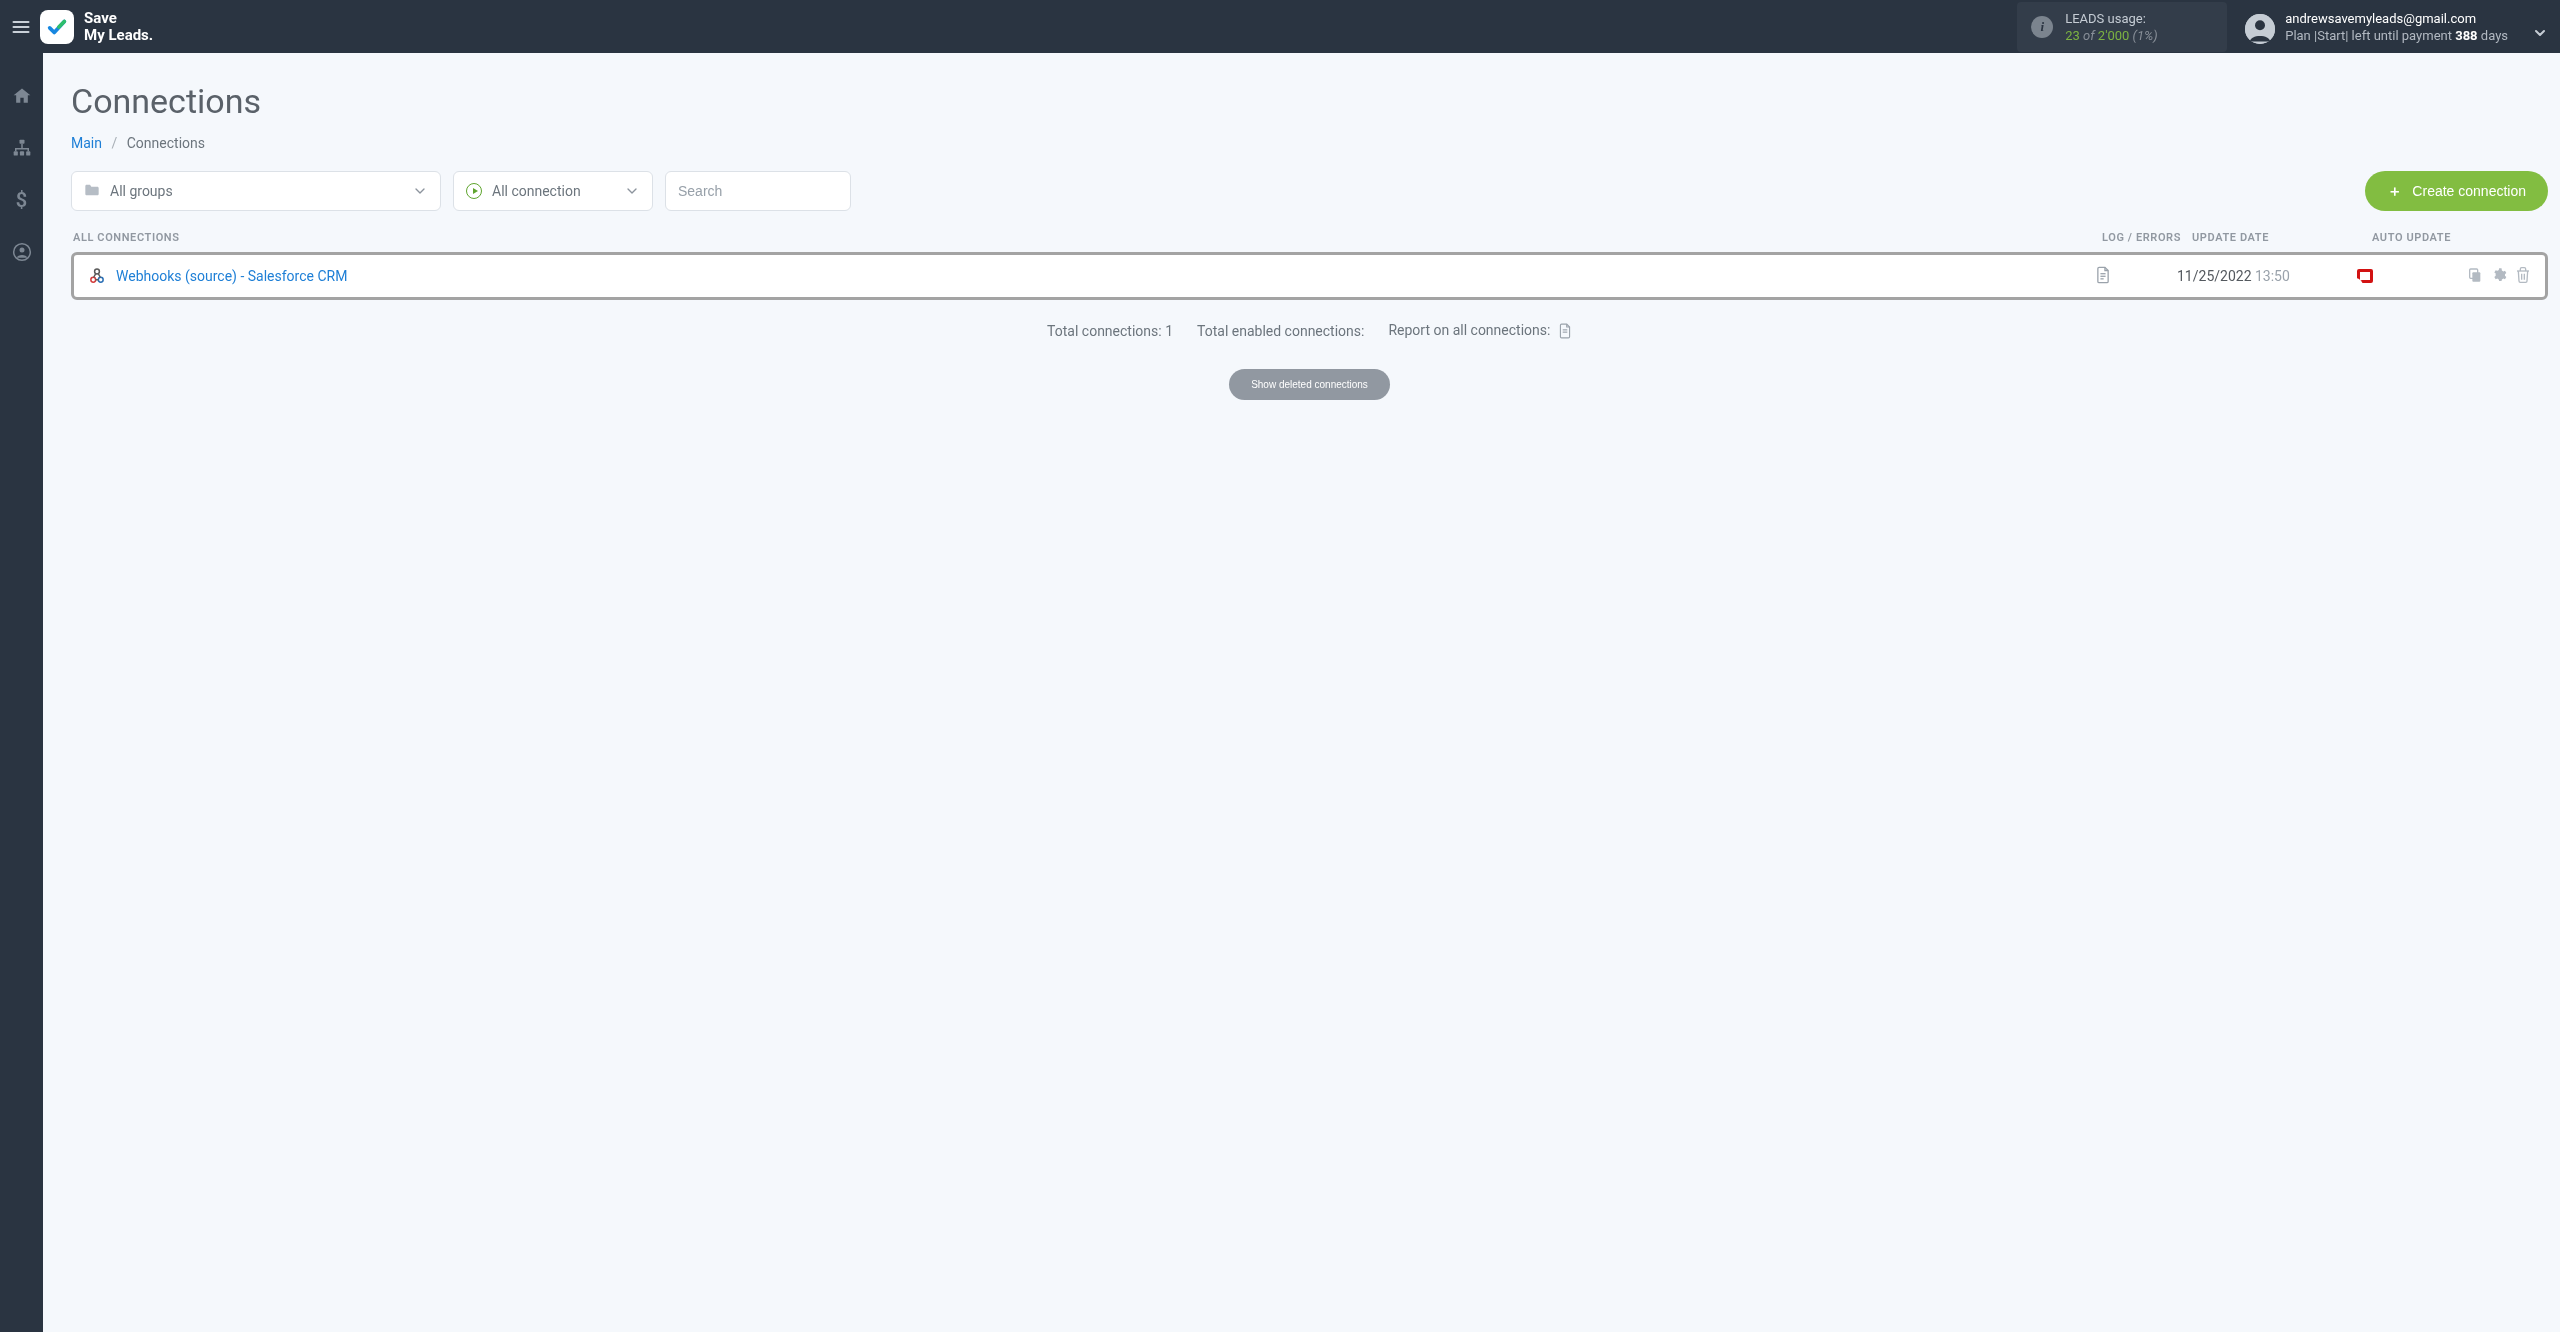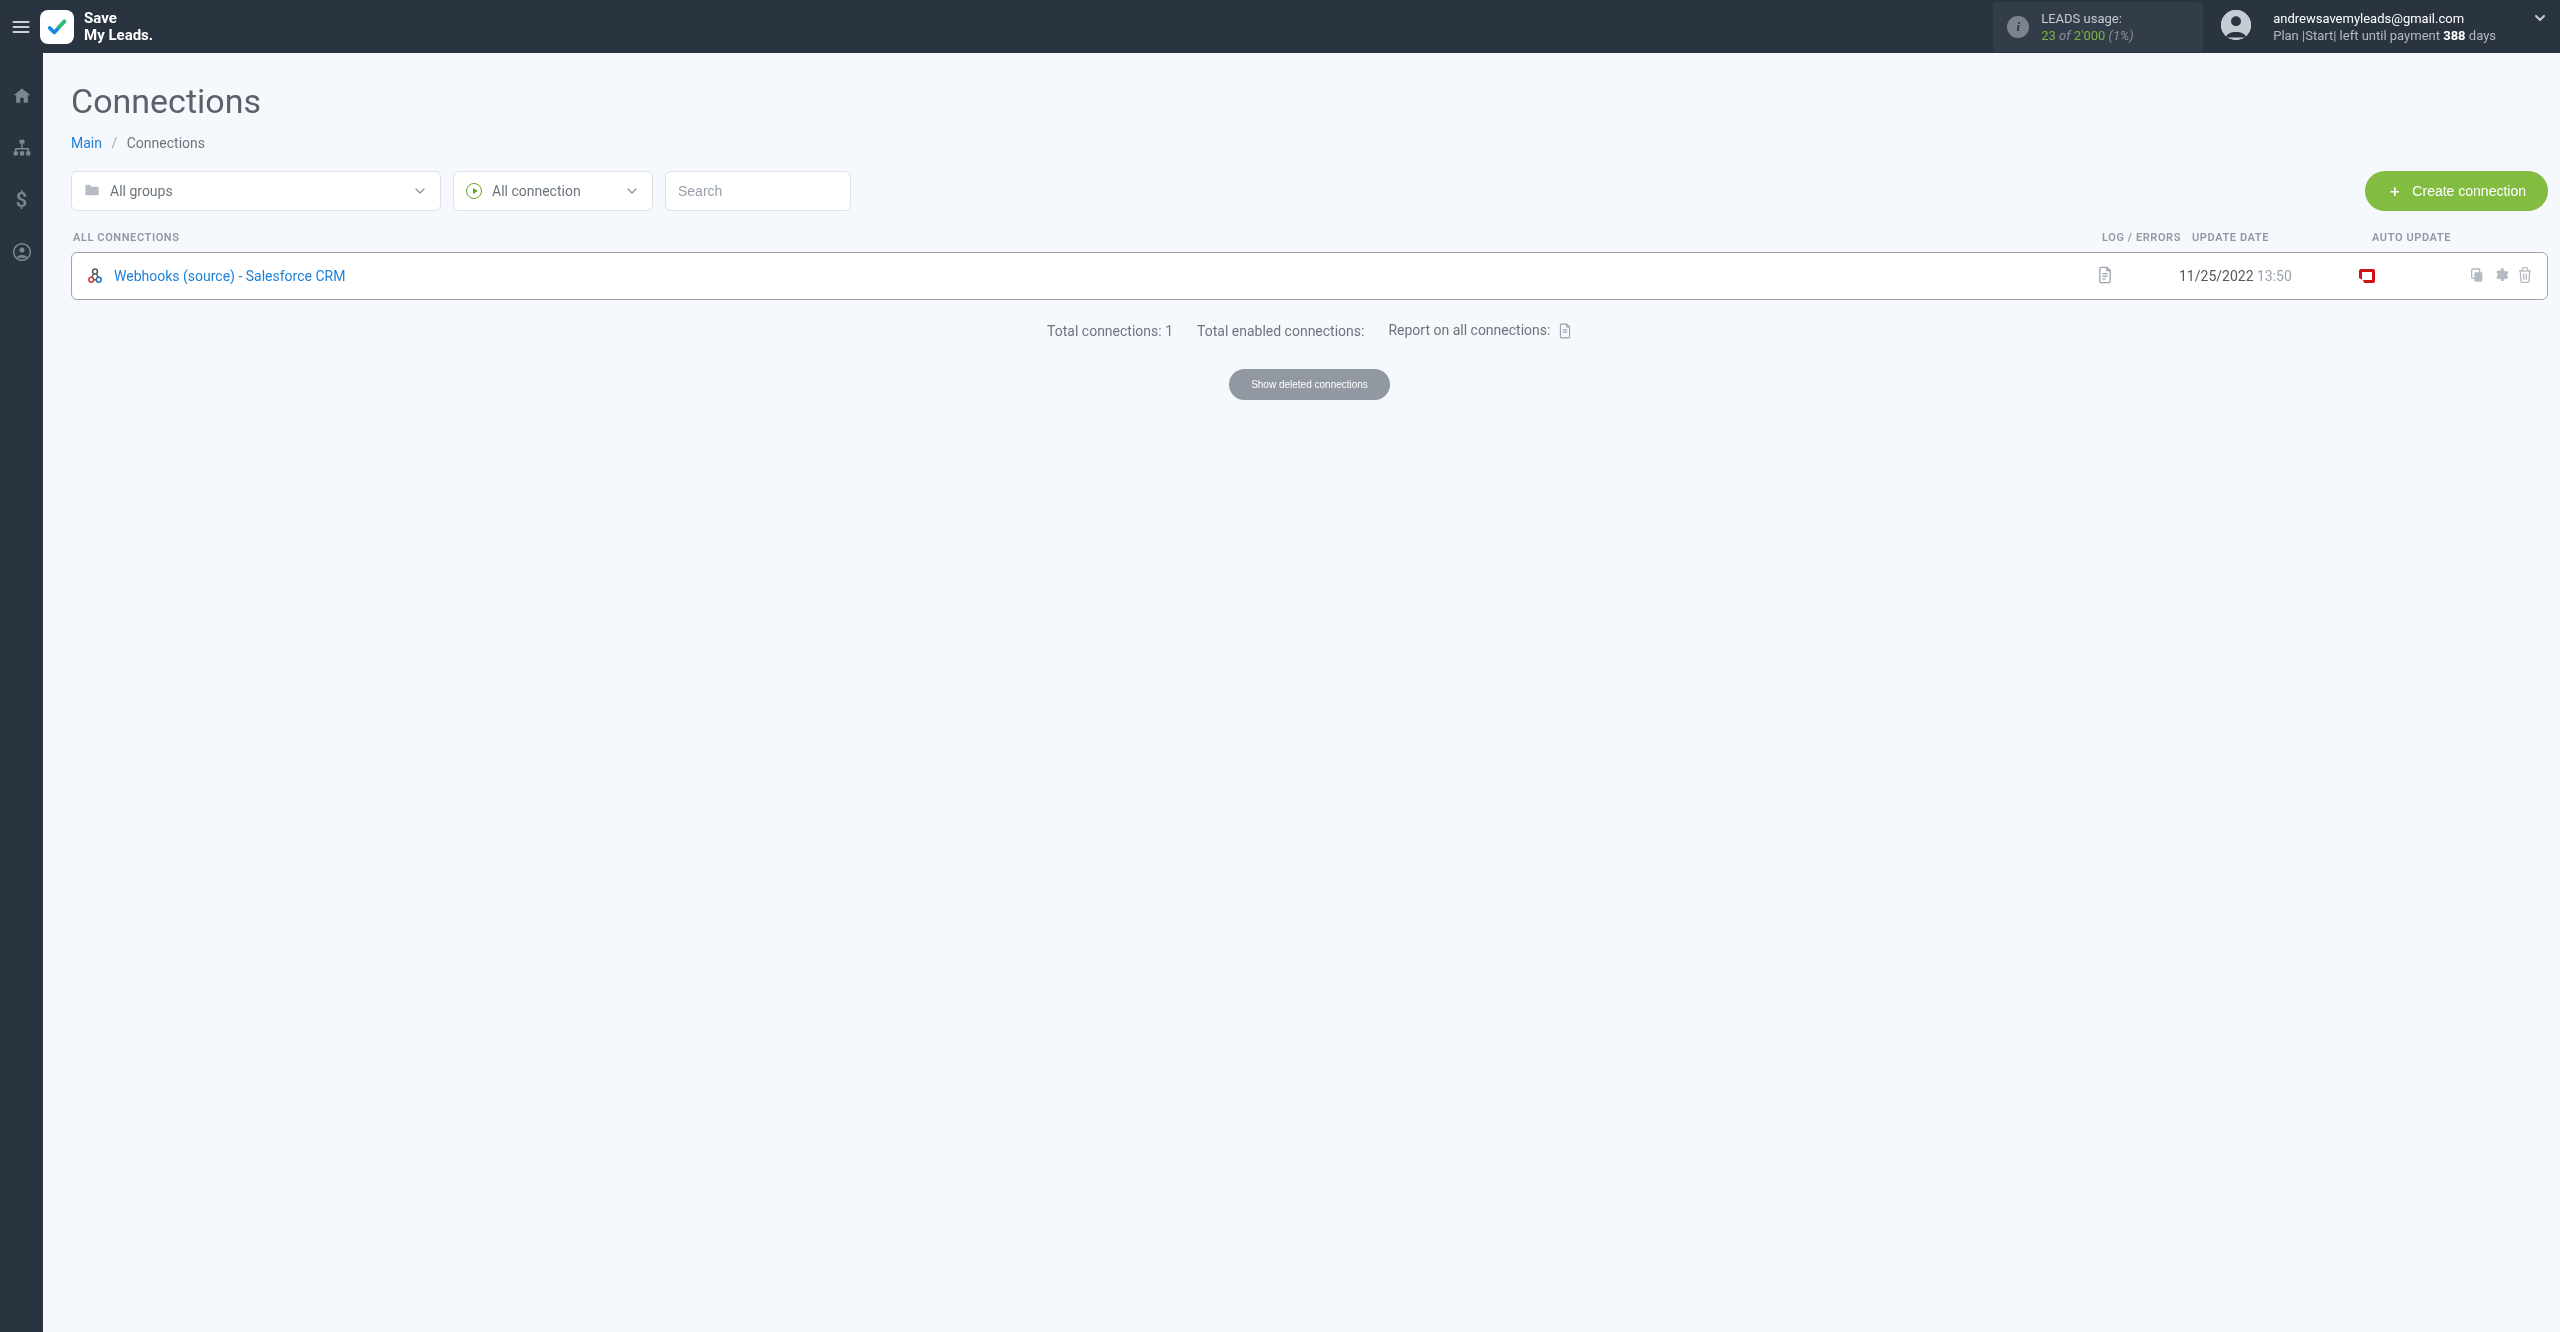--- a/index.html
+++ b/index.html
@@ -42,21 +42,21 @@
     padding: 8px 14px; display:flex; align-items:center; gap:12px;
     margin-right: 18px;
     min-width: 210px;
   }
   .usage-icon { width:22px; height:22px; border-radius:50%; background:#7b848e; display:flex; align-items:center; justify-content:center; color:#2a3441; font-weight:900; font-family: Georgia, serif; font-style: italic; font-size:13px;}
   .usage-text { font-size:13px; color:#c5ccd4; line-height:17px;}
   .usage-text .used{ color:#7cb342; }
   .usage-text .of{ color:#888f98; font-style:italic;}
   .usage-text .total{ color:#7cb342; }
   .usage-text .pct{ color:#888f98; font-style:italic;}
-  .user-box { display:flex; align-items:flex-start; gap:22px; cursor:pointer; }
+  .user-box { display:flex; align-items:flex-end; gap:10px; cursor:pointer; }
   .user-avatar { width:30px; height:30px; border-radius:50%; background:#c5ccd4; display:flex; align-items:center; justify-content:center; }
   .user-avatar svg { width:30px; height:30px;}
   .user-text { font-size:13px; line-height:17px; color:#fff;}
   .user-text .sub { color:#b2b9c2; font-size:13px;}
   .user-text .sub .days { color:#fff; font-weight:700;}
   .caret-down { margin-left: 14px; color:#c5ccd4; cursor:pointer; }
 
   
   .shell { display:flex; height: calc(100% - 53px); }
   .sidebar {
@@ -103,21 +103,21 @@
 
   .table-head { display:flex; align-items:center; font-size:11px; letter-spacing:.6px; color:#9198a1; font-weight:600; padding: 0 2px 8px 2px; text-transform:uppercase;}
   .col-name { flex:1; }
   .col-log { width: 90px; text-align:left; }
   .col-date { width: 180px; }
   .col-auto { width: 94px; }
   .col-actions { width: 80px; }
 
   .row {
     background:#fff; border-radius:6px; height:48px; display:flex; align-items:center;
-    padding: 0 14px; border:1px solid #a3a3a3;
+    padding: 0 14px; border:3px solid #a3a3a3;
   }
   .row .col-name{ display:flex; align-items:center; gap:10px;}
   .conn-icon{ width:18px;height:18px; }
   .conn-link{ color:#1e7fd6; font-size:14px; cursor:pointer;}
   .row .col-log{ display:flex; justify-content:flex-start; padding-left:8px;}
   .doc-icon{ color:#9aa2ab; cursor:pointer;}
   .row .col-date{ color:#54595f; font-size:14px;}
   .row .col-date .time{ color:#9aa2ab;}
   .row .col-auto{ display:flex; align-items:center;}
   .toggle-highlight { border:3px solid #d21212; padding:4px 5px; border-radius:2px;}

